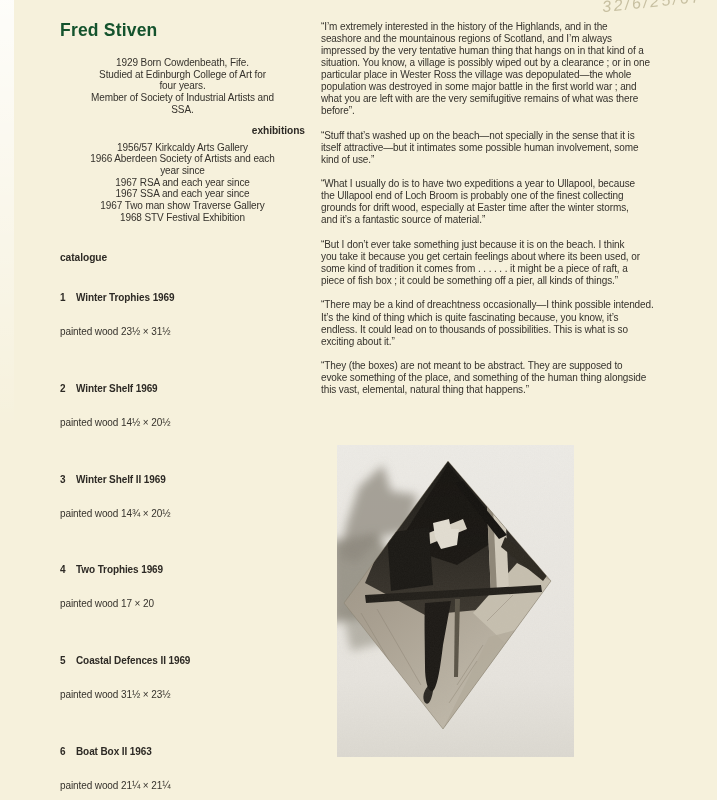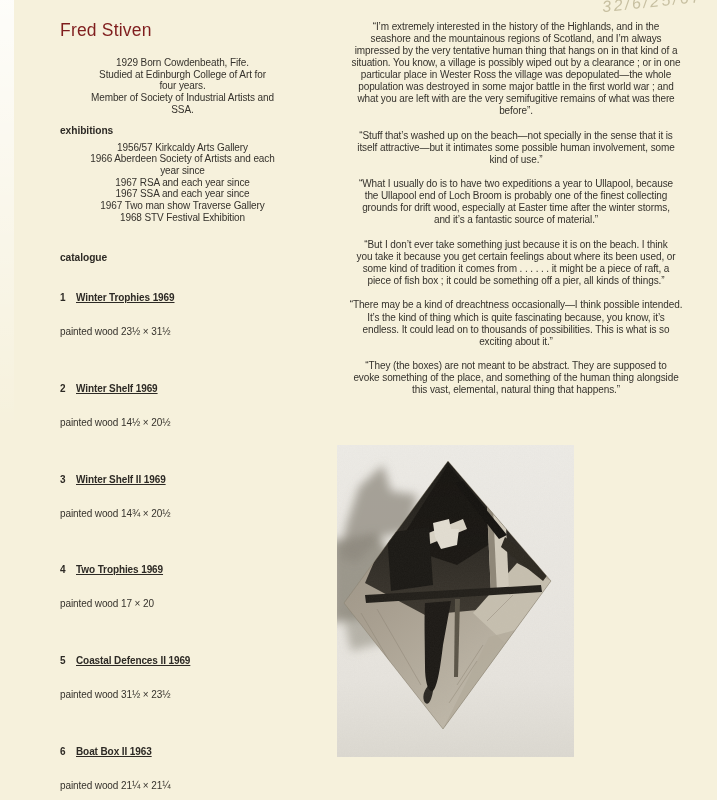--- a/index.html
+++ b/index.html
@@ -17,36 +17,36 @@
   }
   .handwriting{
     position:absolute;top:-7px;right:14px;
     font-size:16px;font-style:italic;letter-spacing:2.5px;
     color:rgba(148,138,96,.48);
     transform:rotate(-6deg);
   }
   
   .left-col{position:absolute;left:60px;top:20px;width:245px;}
   .artist-name{
-    font-size:17.5px;line-height:20px;font-weight:normal;
-    letter-spacing:.2px;color:#7f1d1d;margin:0 0 17px 0;
+    font-size:17.5px;line-height:20px;font-weight:bold;
+    letter-spacing:.2px;color:#14532d;margin:0 0 17px 0;
   }
   .blk{font-size:10px;line-height:11.7px;letter-spacing:-0.1px;white-space:pre;text-align:center;}
   .sub-heading{
     font-size:10.2px;font-weight:bold;line-height:12px;
     letter-spacing:-0.05px;color:#2d2a25;
   }
-  .h-exh{margin:9px 0 5px 0;}
+  .h-exh{margin:9px 0 5px 0;text-align:right;}
   .h-cat{margin:29px 0 5px 0;}
   .cat-item{font-size:10px;line-height:11.35px;letter-spacing:-0.1px;white-space:pre;}
-  .cat-title{font-weight:bold;color:#2d2a25;text-decoration:underline;}
+  .cat-title{font-weight:bold;color:#2d2a25;}
   .cat-num{display:inline-block;min-width:10px;}
   .cat-title-text{margin-left:6px;}
   
-  .right-col{position:absolute;left:321px;top:21px;width:390px;text-align:center;}
+  .right-col{position:absolute;left:321px;top:21px;width:390px;}
   .para{
     margin:0 0 12.4px 0;font-size:10px;line-height:12.05px;
     letter-spacing:-0.1px;white-space:pre;
   }
   
   .photo{
     position:absolute;left:337px;top:445px;width:237px;height:312px;
     overflow:hidden;
   }
   .photo svg{display:block;}

